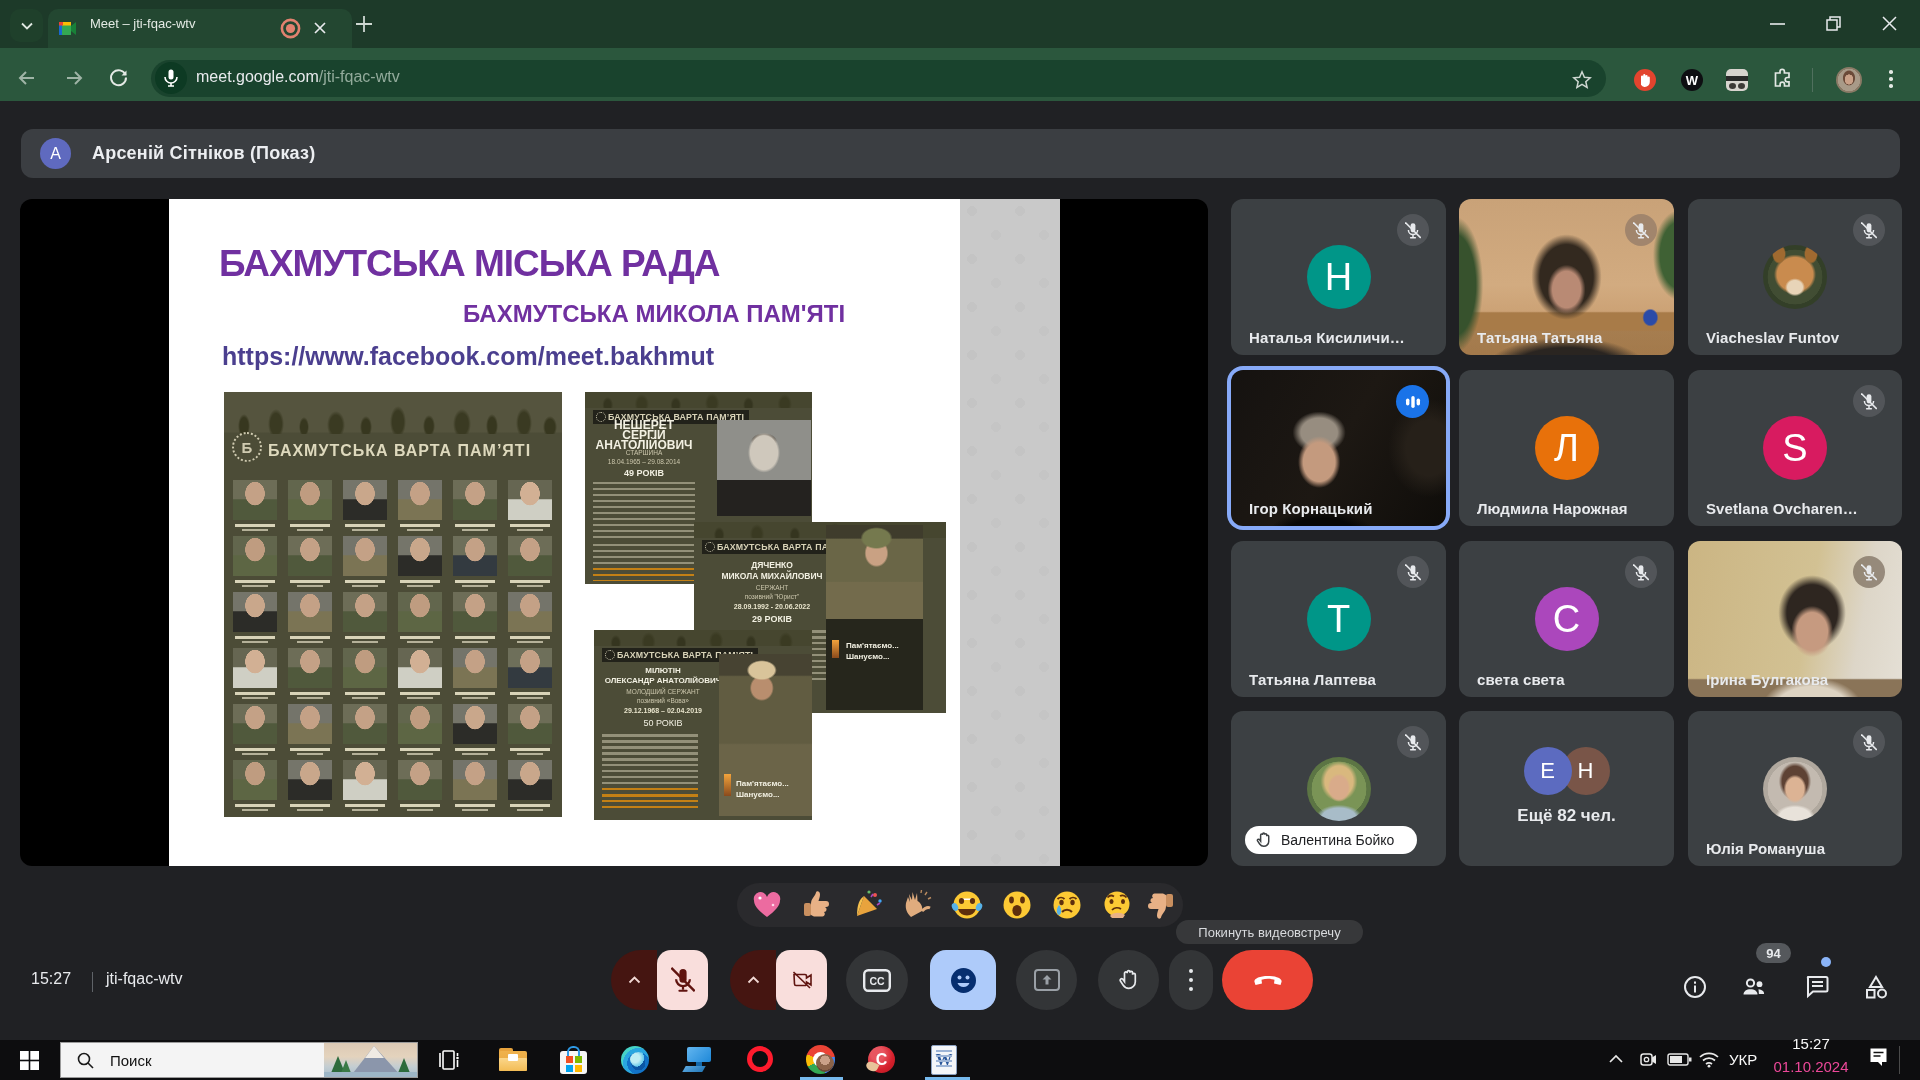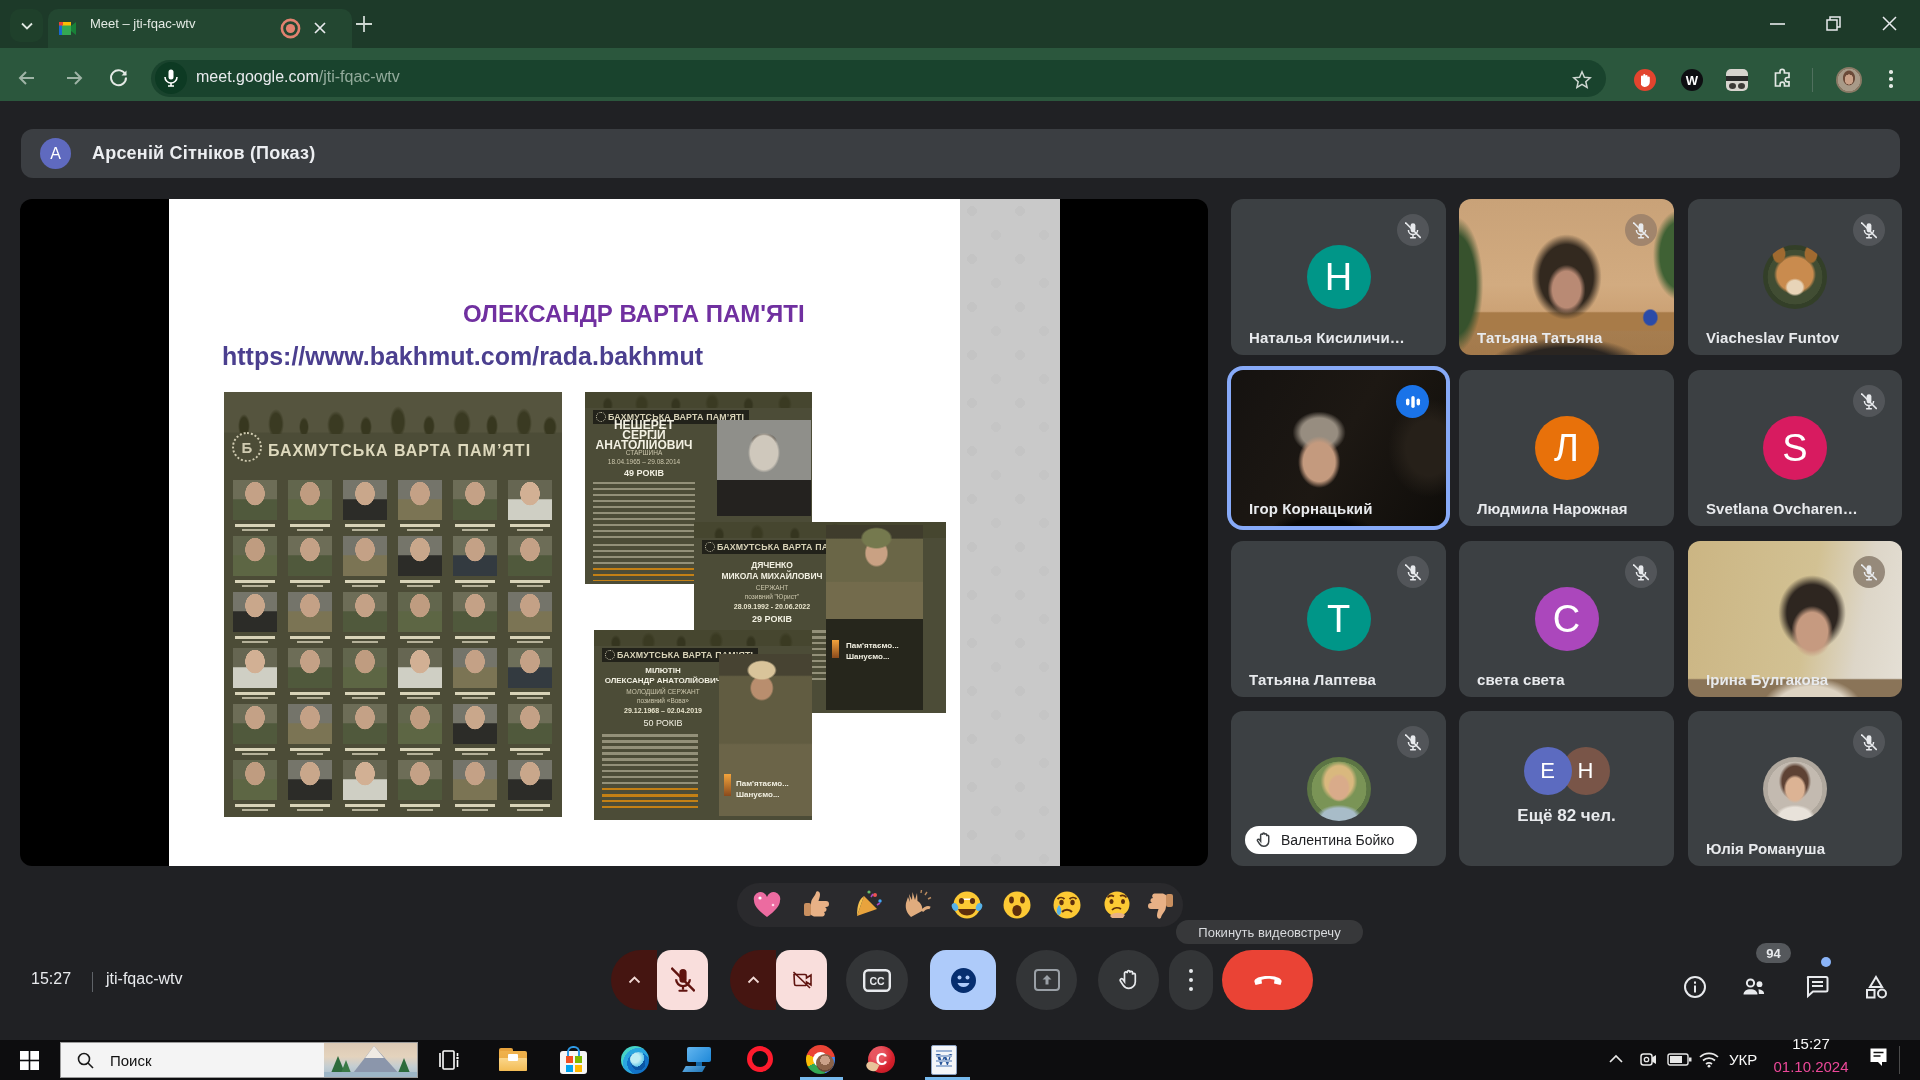--- a/index.html
+++ b/index.html
@@ -138,22 +138,23 @@
 <div style="position:absolute;left:1889px;top:70px;width:3.5px;height:3.5px;border-radius:50%;background:#e4e9e5;box-shadow:0 7px 0 #e4e9e5,0 14px 0 #e4e9e5"></div>
 
 <div id="page">
   <div id="topbar">
       <div class="ava">A</div>
       <div class="nm">Арсеній Сітніков (Показ)</div>
     </div>
   <div id="screen">
     <div id="slide"></div>
     <div id="sstrip"></div>
-    <div class="st2">ОЛЕКСАНДР ВАРТА ПАМ'ЯТІ</div>
-    <div class="st3">https://www.bakhmut.com/rada.bakhmut</div>
+    <div class="st1">БАХМУТСЬКА МІСЬКА РАДА</div>
+    <div class="st2">БАХМУТСЬКА МИКОЛА ПАМ'ЯТІ</div>
+    <div class="st3">https://www.facebook.com/meet.bakhmut</div>
     <div id="poster" style="position:absolute;left:204px;top:193px;width:338px;height:425px;background:#4c4c37">
       <div style="position:absolute;left:0;top:0;width:338px;height:42px;background:
         radial-gradient(ellipse 6px 12px at 20px 34px,#37371f 70%,transparent),
         radial-gradient(ellipse 8px 15px at 52px 32px,#3a3a22 70%,transparent),
         radial-gradient(ellipse 5px 10px at 80px 35px,#37371f 70%,transparent),
         radial-gradient(ellipse 9px 14px at 112px 33px,#3a3a22 70%,transparent),
         radial-gradient(ellipse 6px 11px at 142px 35px,#37371f 70%,transparent),
         radial-gradient(ellipse 8px 16px at 174px 30px,#3a3a22 70%,transparent),
         radial-gradient(ellipse 6px 11px at 205px 34px,#37371f 70%,transparent),
         radial-gradient(ellipse 9px 15px at 238px 32px,#3a3a22 70%,transparent),

